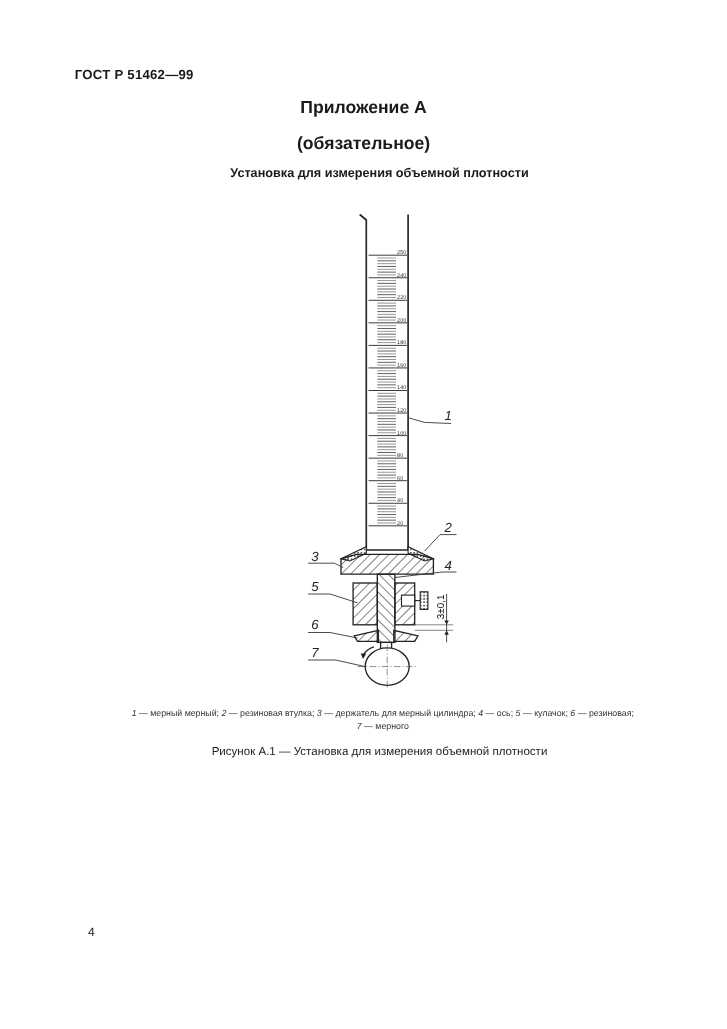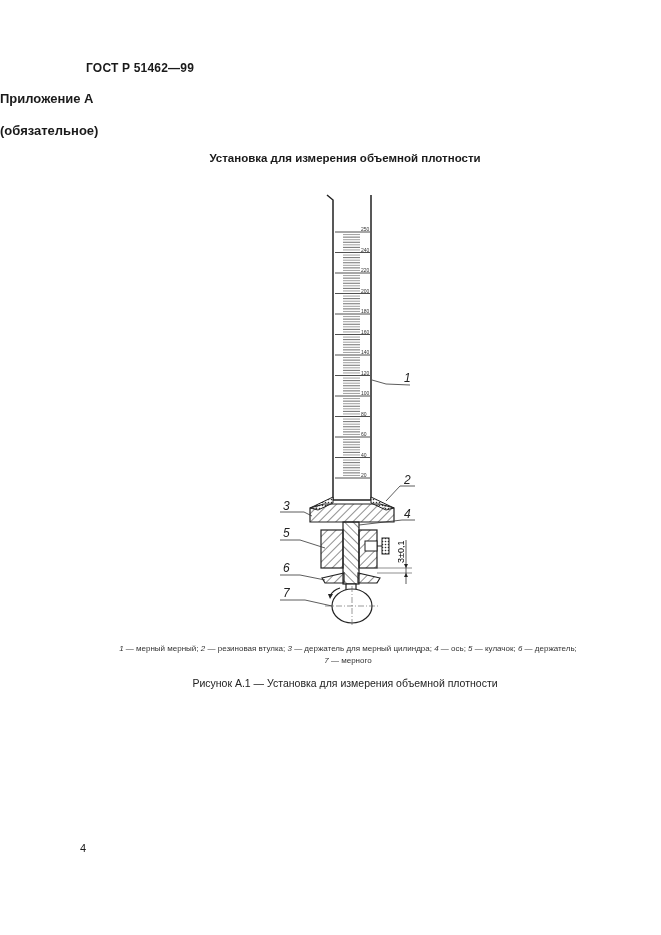--- a/index.html
+++ b/index.html
@@ -1,20 +1,20 @@
 <!DOCTYPE html>
 <html><head>
 <meta charset="utf-8">
 <style>
   html, body { margin: 0; padding: 0; background: #ffffff; }
   body { width: 661px; height: 935px; position: relative; overflow: hidden;
          font-family: "Liberation Sans", sans-serif; color: #1a1a1a; }
   .abs { position: absolute; }
-  .header { left: 86px; top: 61px; font-size: 12px; font-weight: bold; letter-spacing: 0.2px; }
-  .annex { left: 0; width: 661px; top: 92px; font-size: 13px; font-weight: bold; line-height: 14px; }
+  .header { left: 68px; top: 61px; font-size: 12px; font-weight: bold; letter-spacing: 0.2px; }
+  .annex { left: 0; width: 661px; top: 92px; text-align: center; font-size: 16px; font-weight: bold; line-height: 14px; }
   .annex-sub { top: 124px; font-weight: bold; }
   .title { left: 0; width: 690px; top: 152px; text-align: center; font-size: 11.5px; font-weight: bold; }
   .figure { left: 0; top: 180px; width: 661px; height: 460px; }
   .legend { left: 78px; width: 540px; top: 643px; text-align: center; font-size: 8px; line-height: 12px; color: #333; }
   .legend i { font-style: italic; }
   .caption { left: 0; width: 690px; top: 677px; text-align: center; font-size: 10.5px; color: #222; }
   .pagenum { left: 80px; top: 842px; font-size: 11px; }
 </style>
 </head>
 <body>
@@ -198,17 +198,17 @@
     <text x="404" y="484">2</text>
     <text x="283" y="510">3</text>
     <text x="404" y="518">4</text>
     <text x="283" y="537">5</text>
     <text x="283" y="572">6</text>
     <text x="283" y="597">7</text>
   </g>
 </svg>
 
 <div class="abs legend">
-  <span id="legend-items"><i>1</i><span> — мерный мерный; </span><i>2</i><span> — резиновая втулка; </span><i>3</i><span> — держатель для мерный цилиндра; </span><i>4</i><span> — ось; </span><i>5</i><span> — кулачок; </span><i>6</i><span> — держатель; </span><br><i>7</i><span> — мерного </span></span>
+  <span id="legend-items"><i>1</i><span> — мерный мерный; </span><i>2</i><span> — резиновая втулка; </span><i>3</i><span> — держатель для мерный цилиндра; </span><i>4</i><span> — ось; </span><i>5</i><span> — кулачок; </span><i>6</i><span> — резиновая; </span><br><i>7</i><span> — мерного </span></span>
 </div>
 
 <div class="abs caption">Рисунок А.1 — Установка для измерения объемной плотности</div>
 <div class="abs pagenum">4</div>
 
 </body></html>

